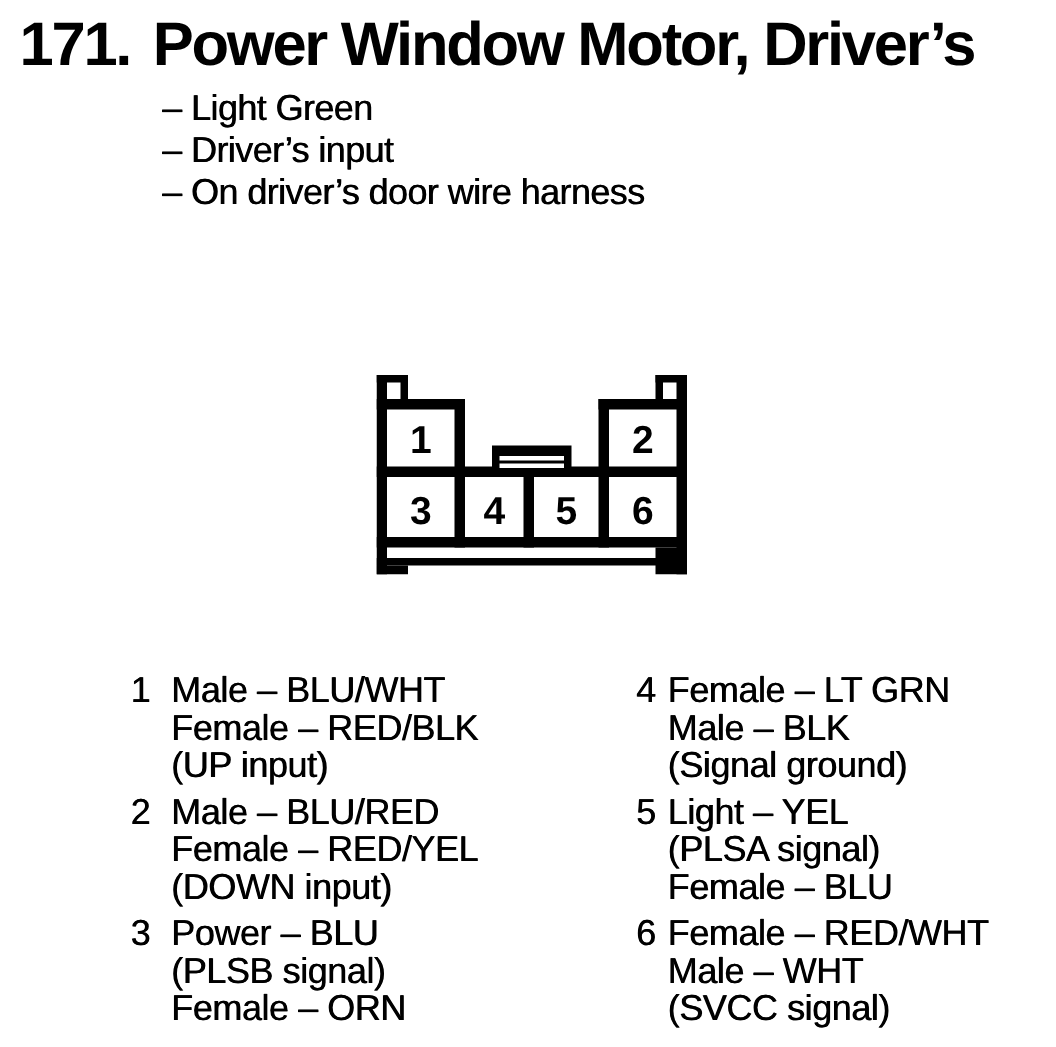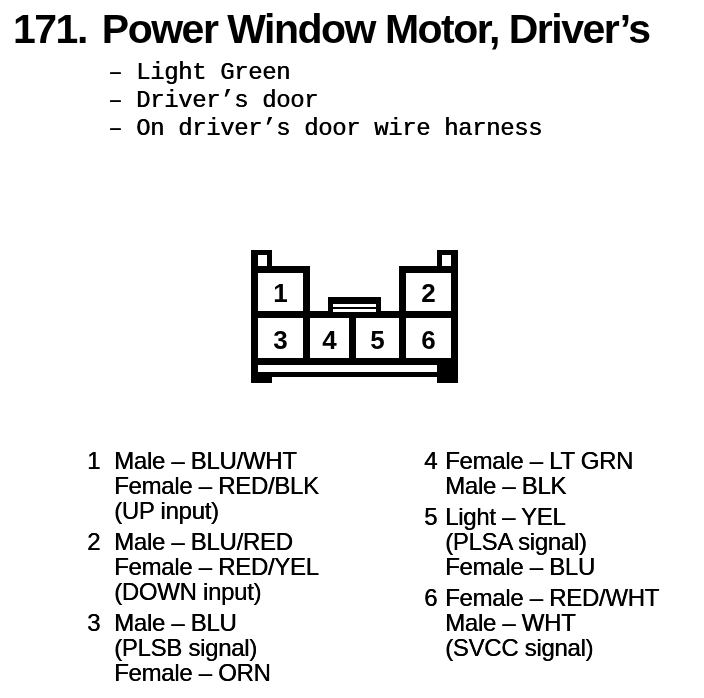--- a/index.html
+++ b/index.html
@@ -13,21 +13,20 @@
     position:absolute;left:13px;top:6px;margin:0;
     font-size:41px;font-weight:bold;letter-spacing:-1.5px;
     white-space:nowrap;line-height:46px;
   }
   .title .num{margin-right:15px;}
   .notes{
     position:absolute;left:108px;top:59px;
     margin:0;padding:0;list-style:none;
     font-size:24px;line-height:28px;letter-spacing:-0.4px;
     text-shadow:0.4px 0 0 #000;
-    font-family:Liberation Mono, monospace;
   }
   .connector{position:absolute;left:251px;top:250px;}
   .cavity{
     font-family:"Liberation Sans", sans-serif;
     font-size:26px;font-weight:bold;text-anchor:middle;fill:#000;
   }
   .pin-col{
     position:absolute;top:448px;
     font-size:24px;line-height:25px;letter-spacing:-0.3px;
     text-shadow:0.4px 0 0 #000;
@@ -43,21 +42,21 @@
 <body>
 
 <main>
 
   <h1 class="title">
     <span class="num">171.</span><span>Power Window Motor, Driver’s</span>
   </h1>
 
   <ul class="notes">
     <li>– Light Green</li>
-    <li>– Driver’s door</li>
+    <li>– Driver’s input</li>
     <li>– On driver’s door wire harness</li>
   </ul>
 
   <svg class="connector" width="207" height="133" viewBox="251 250 207 133">
     <g fill="#000000">
 
       <rect x="251" y="250" width="7" height="133"></rect>
       <rect x="451" y="250" width="7" height="133"></rect>
 
       <rect x="251" y="250" width="21" height="5"></rect>
@@ -107,33 +106,34 @@
       <div class="pin-num">2</div>
       <div>
         <div>Male – BLU/RED</div>
         <div>Female – RED/YEL</div>
         <div>(DOWN input)</div>
       </div>
     </div>
     <div class="pin-group">
       <div class="pin-num">3</div>
       <div>
-        <div>Male – BLU</div>
+        <div>Power – BLU</div>
         <div>(PLSB signal)</div>
         <div>Female – ORN</div>
       </div>
     </div>
   </div>
 
   <div class="pin-col pin-col-right">
     <div class="pin-group">
       <div class="pin-num">4</div>
       <div>
         <div>Female – LT GRN</div>
         <div>Male – BLK</div>
+        <div>(Signal ground)</div>
       </div>
     </div>
     <div class="pin-group">
       <div class="pin-num">5</div>
       <div>
         <div>Light – YEL</div>
         <div>(PLSA signal)</div>
         <div>Female – BLU</div>
       </div>
     </div>

